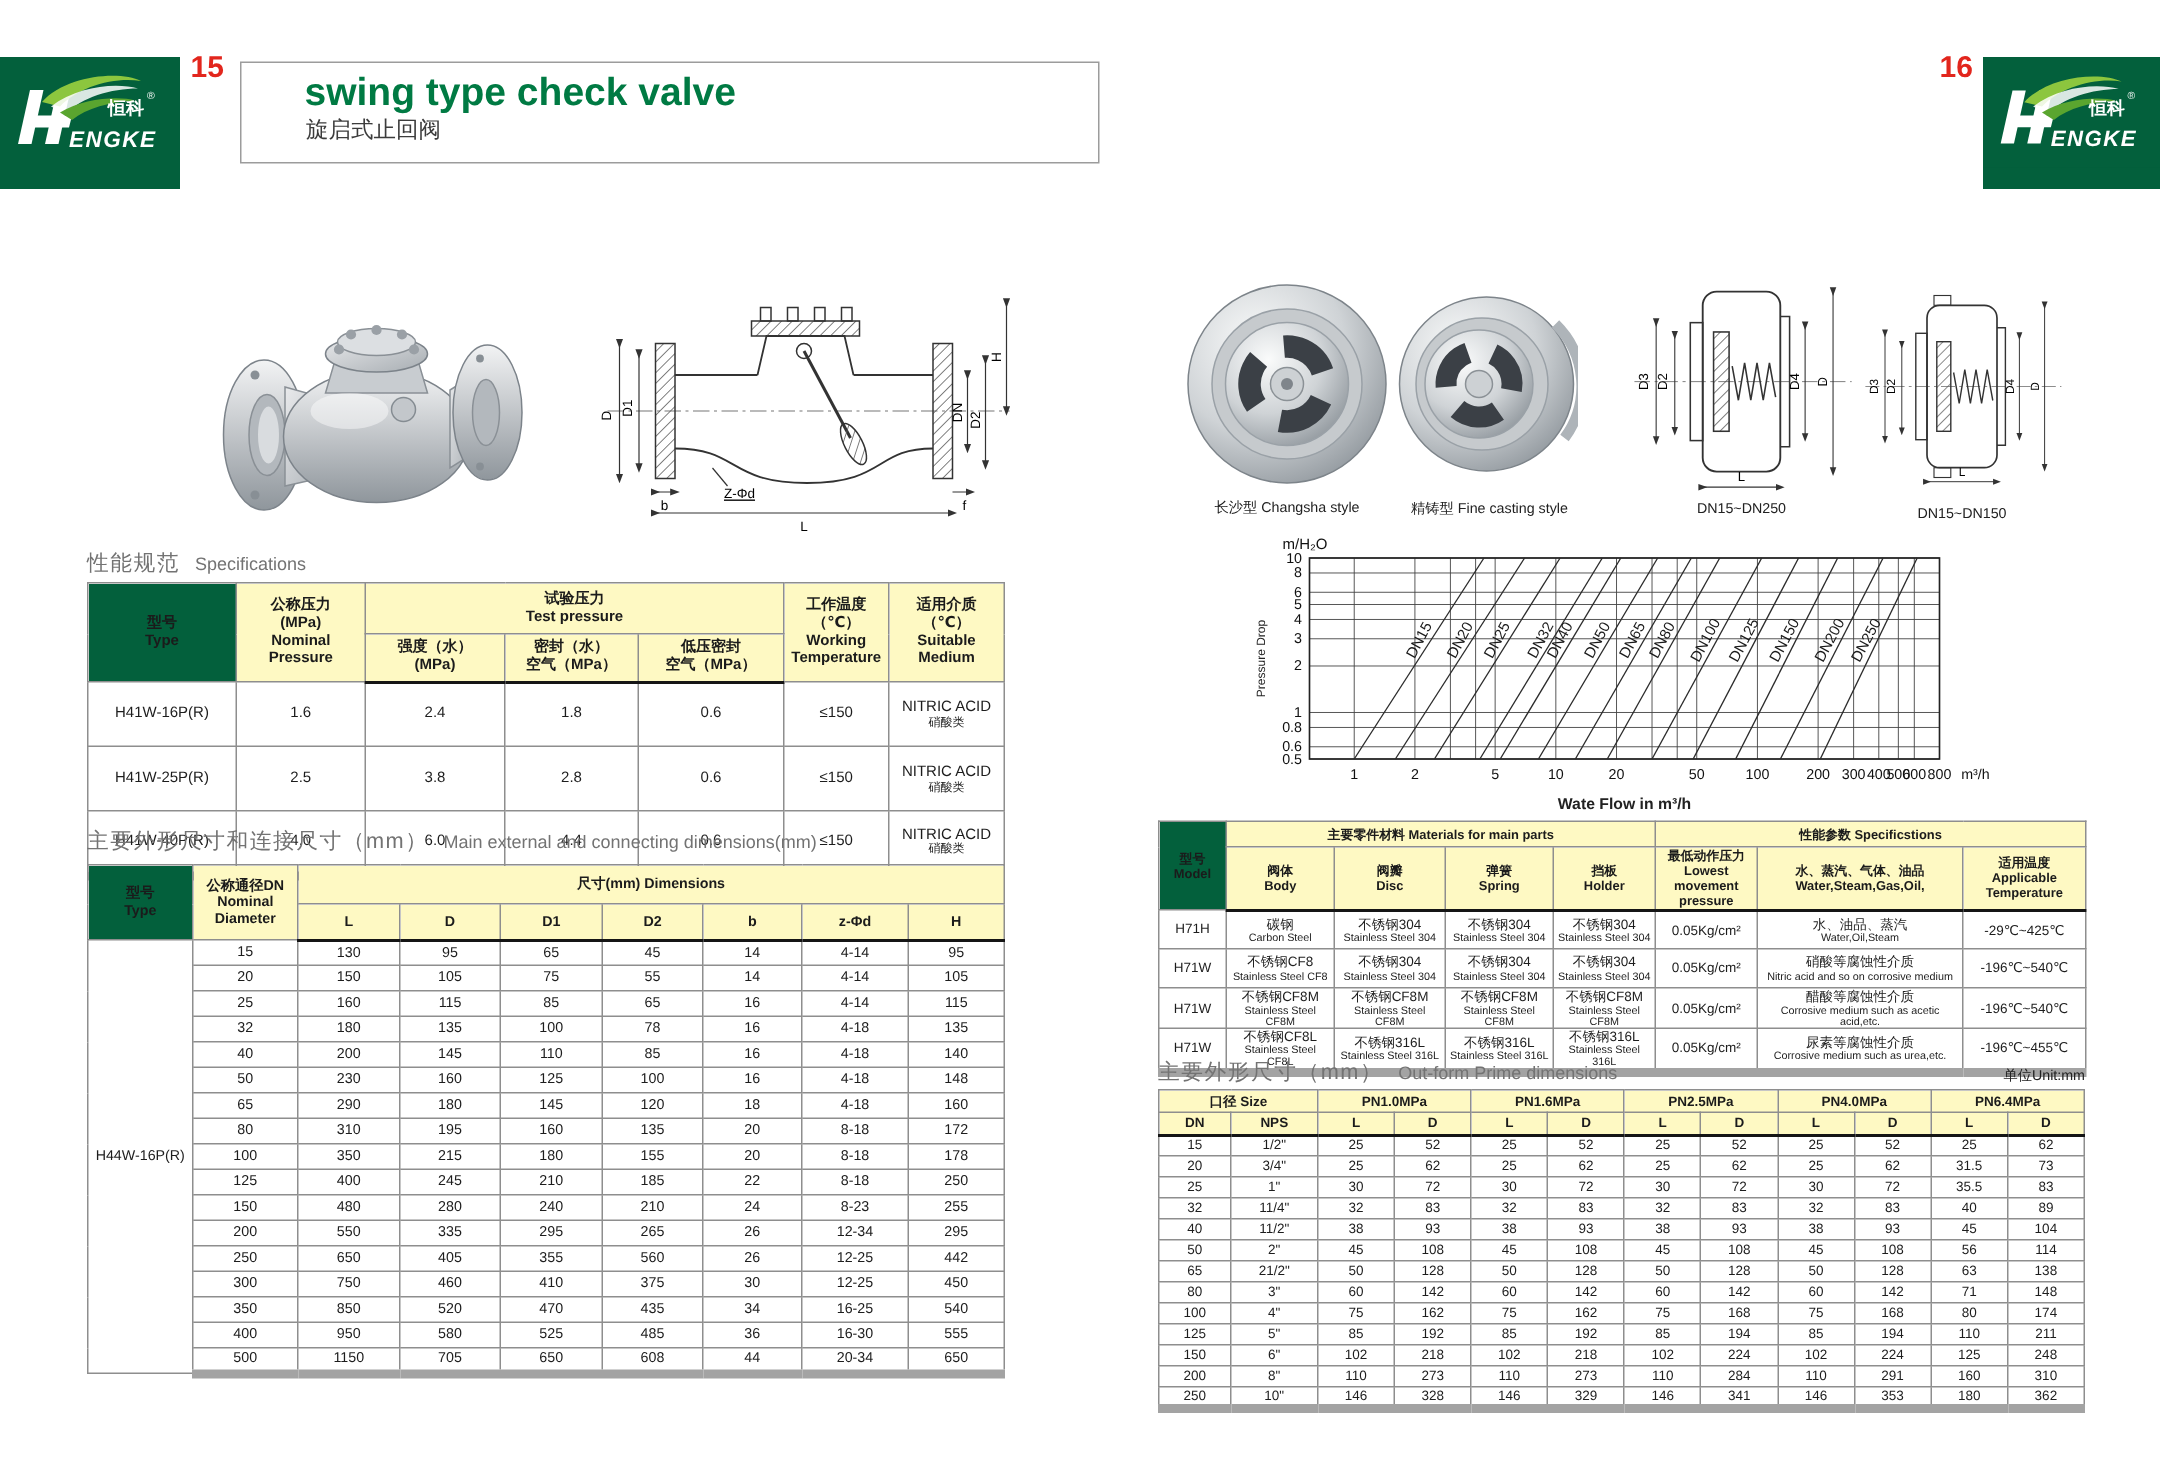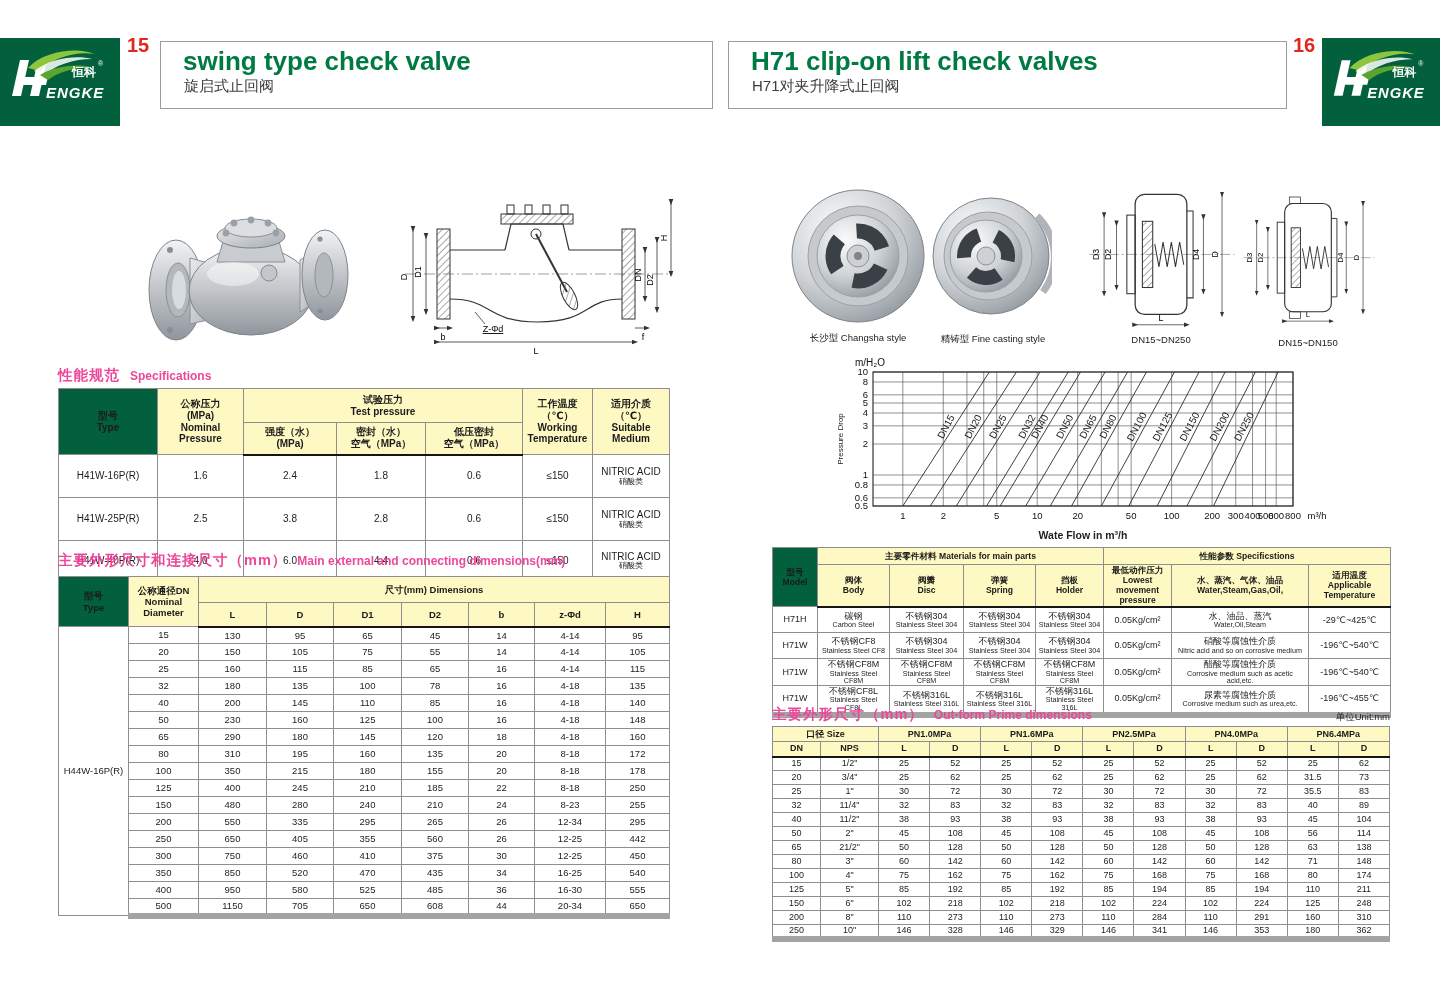--- a/index.html
+++ b/index.html
@@ -2,25 +2,25 @@
 <html><head>
 <meta charset="utf-8">
 <style>
   html,body{margin:0;padding:0;background:#888;}
   #page{position:relative;width:1440px;height:984px;background:#fff;overflow:hidden;
         font-family:"Liberation Sans","DejaVu Sans",sans-serif;color:#1d1d1d;}
   .abs{position:absolute;}
   
   .logoblock{width:120px;height:88px;background:#03603c;}
   .pagenum{font-size:20px;font-weight:800;color:#e2261d;line-height:1;}
-  .titlebox{height:66px;border:1px solid #9c9c9c;background:#fff;}
+  .titlebox{height:66px;border:1px solid #9c9c9c;background:#fff;padding-left:20px;}
   .titlebox .t-en{margin:6px 0 0 22px;font-size:26px;line-height:1.05;font-weight:bold;color:#007a43;letter-spacing:0px;}
   .titlebox .t-cn{margin:2px 0 0 23px;font-size:15px;color:#3c3c3c;}
   
-  .sec-title{color:#ec4899;font-weight:bold;white-space:nowrap;}
+  .sec-title{color:#737373;font-weight:normal;white-space:nowrap;}
   .sec-title .cn{font-size:14.5px;letter-spacing:1px;}
   .sec-title .en{font-size:12px;margin-left:10px;}
   .unit-note{font-size:9.5px;color:#222;}
   
   table.tbl{border-collapse:collapse;table-layout:fixed;width:100%;}
   .tbl th,.tbl td{border:1px solid #8e8e8e;text-align:center;vertical-align:middle;
                   padding:0 2px;white-space:pre-line;overflow:hidden;line-height:1.18;}
   .tbl thead th{background:#fef9c3;font-weight:bold;color:#1b1b1b;}
   .tbl thead tr:last-child th{border-bottom:2px solid #151515;}
   .tbl tbody tr:last-child td{border-bottom:6px solid #a3a3a3;}
@@ -56,24 +56,20 @@
       <text x="98" y="28" font-size="7" fill="#fff">®</text>
       <text x="46" y="60" font-size="15" font-weight="bold" font-style="italic" letter-spacing="1" fill="#fff">ENGKE</text>
     </svg>
   </div>
   <div class="abs pagenum" style="left:127px;top:35px;">15</div>
   <div class="abs titlebox" style="left:160px;top:41px;width:551px;">
     <div class="t-en">swing type check valve</div>
     <div class="t-cn">旋启式止回阀</div>
   </div>
 
-  <div class="abs titlebox" style="left:728px;top:41px;width:557px;">
-    <div class="t-en">H71 clip-on lift check valves</div>
-    <div class="t-cn">H71对夹升降式止回阀</div>
-  </div>
   <div class="abs pagenum" style="left:1293px;top:35px;">16</div>
   <div class="abs logoblock" style="left:1322px;top:38px;width:118px;">
     <svg width="118" height="74" viewBox="0 0 120 74">
       <rect x="0" y="0" width="120" height="74" fill="#03603c"></rect>
       <path d="M20,22 l9,0 l-8,36 l-9,0 z" fill="#fff"></path>
       <path d="M38,22 l9,0 l-8,36 l-9,0 z" fill="#fff"></path>
       <path d="M17,39 l31,0 l-2,8 l-31,0 z" fill="#fff"></path>
       <path d="M28,30 C44,12 80,9 94,16 C76,13 52,20 40,33 Z" fill="#8cc63e"></path>
       <path d="M34,33 C52,19 78,17 92,21 C74,21 54,27 44,38 Z" fill="#fff" opacity="0.85"></path>
       <path d="M40,37 C56,27 80,26 90,29 C73,30 58,34 48,42 Z" fill="#5aa52f"></path>

